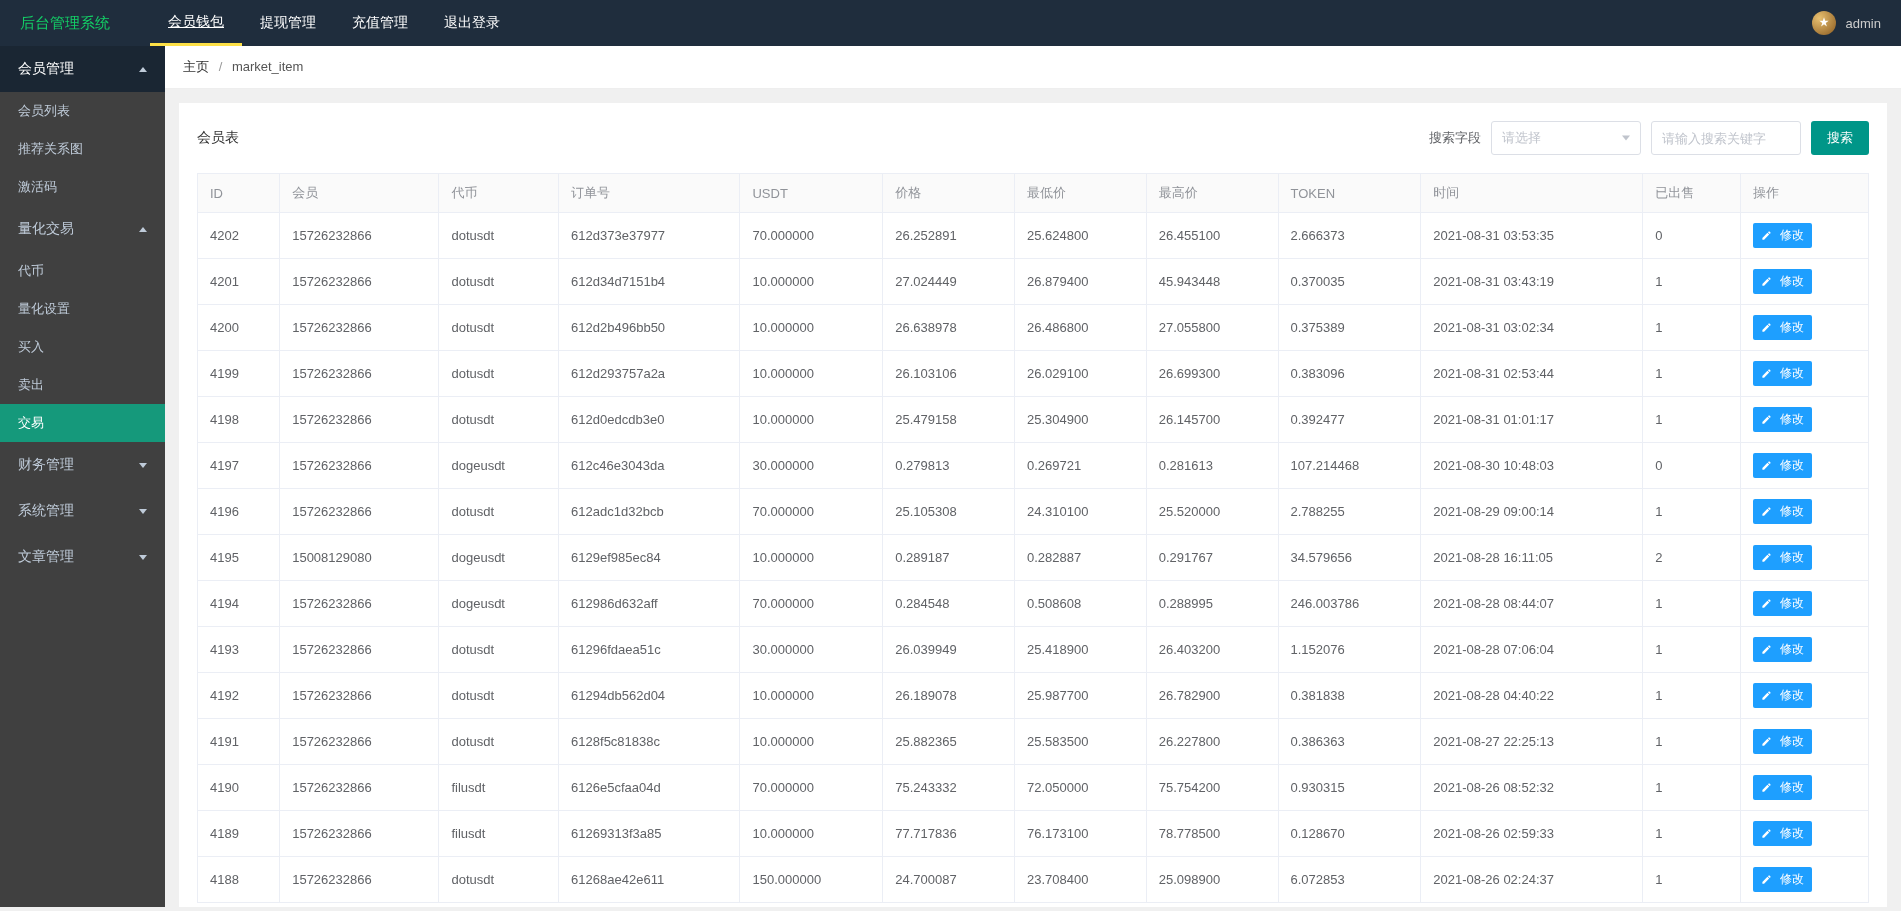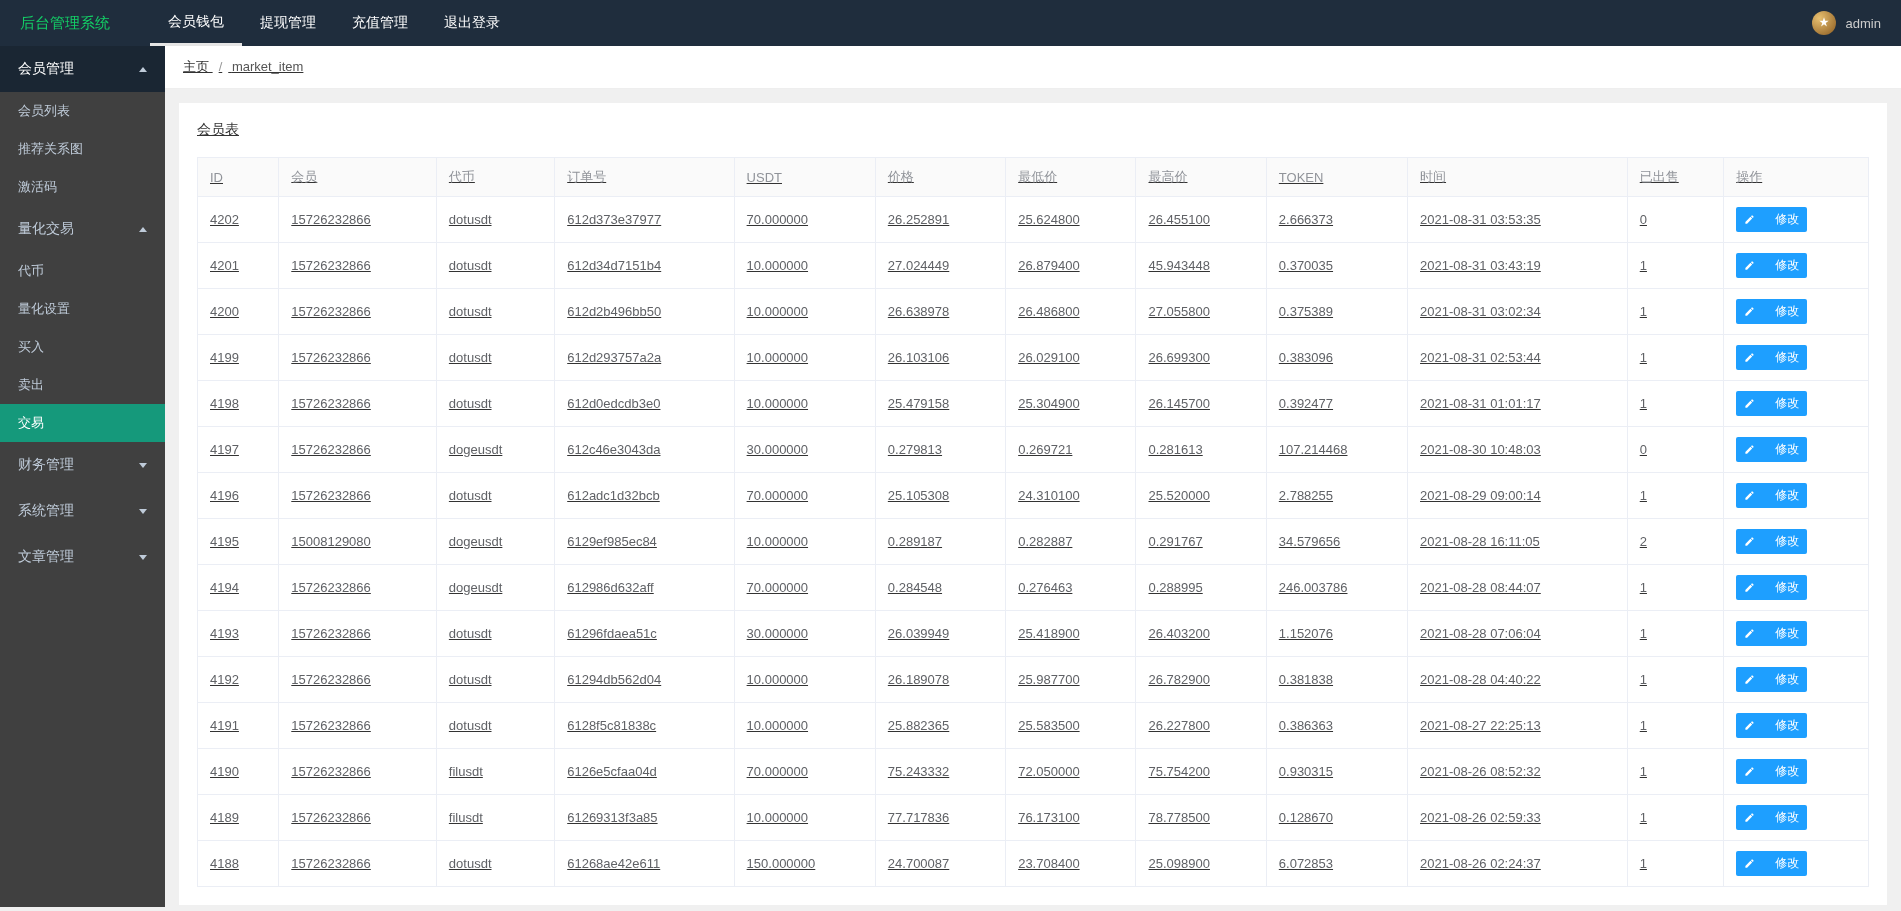--- a/index.html
+++ b/index.html
@@ -3,54 +3,54 @@
 <meta charset="utf-8">
 <style>
 * { margin: 0; padding: 0; box-sizing: border-box; }
 body { font-family: "Helvetica Neue", Arial, "Microsoft YaHei", sans-serif; font-size: 13px; background: #f0f0f0; color: #333; }
 
 .topbar { background: #1f2d3d; height: 46px; display: flex; align-items: center; padding: 0 20px; justify-content: space-between; }
 .topbar-left { display: flex; align-items: center; height: 100%; }
 .brand { color: #13ce66; font-size: 15px; margin-right: 40px; }
 .topnav { display: flex; height: 100%; }
 .topnav-item { color: #fff; padding: 0 18px; display: flex; align-items: center; height: 100%; cursor: pointer; font-size: 14px; }
-.topnav-item.active { border-bottom: 3px solid #e5e5e5; }
+.topnav-item.active { border-bottom: 3px solid #fde047; text-decoration: underline; }
 .topbar-right { display: flex; align-items: center; color: #ccc; }
 .avatar { width: 24px; height: 24px; border-radius: 50%; background: radial-gradient(circle at 30% 30%, #e8c070, #8a5a20); margin-right: 10px; display:flex; align-items:center; justify-content:center; }
 
 .container { display: flex; height: calc(100vh - 50px); }
 .sidebar { width: 165px; background: #404040; color: #bfcbd9; overflow-y: auto; }
 .side-group { padding: 14px 18px; display: flex; justify-content: space-between; align-items: center; cursor: pointer; font-size: 14px; }
 .side-group.active-dark { background: #1a2633; color: #fff; }
 .side-item { padding: 10px 18px; cursor: pointer; font-size: 13px; color: #bfcbd9; }
 .side-item.active { background: #15997b; color: #fff; }
 .chev { width: 0; height: 0; }
 .chev.up { border-left: 4px solid transparent; border-right: 4px solid transparent; border-bottom: 5px solid #bfcbd9; }
 .chev.down { border-left: 4px solid transparent; border-right: 4px solid transparent; border-top: 5px solid #bfcbd9; }
 
-.main { flex: 1; background: #f0f0f0; overflow-y: auto; text-decoration: underline; }
+.main { flex: 1; background: #f0f0f0; overflow-y: auto; }
 .breadcrumb { padding: 12px 18px; background: #fff; border-bottom: 1px solid #eee; font-size: 13px; color: #555; }
 .breadcrumb a { color: #333; text-decoration: none; }
 .breadcrumb .sep { margin: 0 6px; color: #999; }
 
 .panel { margin: 14px; background: #fff; padding: 18px; }
 .panel-header { display: flex; justify-content: space-between; align-items: center; margin-bottom: 18px; }
 .panel-title { font-size: 14px; color: #333; }
 .search-area { display: flex; align-items: center; gap: 10px; }
 .search-label { font-size: 13px; color: #606266; }
 .select-box { border: 1px solid #dcdfe6; border-radius: 3px; height: 34px; width: 150px; padding: 0 28px 0 10px; position: relative; color: #c0c4cc; background: #fff; display: flex; align-items: center; cursor: pointer; }
 .select-box::after { content: ""; position: absolute; right: 10px; top: 50%; transform: translateY(-50%); border-left: 4px solid transparent; border-right: 4px solid transparent; border-top: 5px solid #c0c4cc; }
 .input-box { border: 1px solid #dcdfe6; border-radius: 3px; height: 34px; width: 150px; padding: 0 10px; font-size: 13px; outline: none; }
 .input-box::placeholder { color: #c0c4cc; }
 .btn-search { background: #009688; color: #fff; border: none; height: 34px; padding: 0 16px; border-radius: 3px; cursor: pointer; font-size: 13px; }
 
 table { width: 100%; border-collapse: collapse; }
 th, td { border: 1px solid #ebeef5; padding: 10px 12px; text-align: left; font-size: 13px; color: #606266; font-weight: normal; white-space: nowrap; }
 thead th { background: #fafafa; color: #909399; font-weight: 500; }
-.btn-edit { background: #1e9fff; color: #fff; border: none; border-radius: 2px; padding: 4px 8px; font-size: 12px; cursor: pointer; display: inline-flex; align-items: center; gap: 20px; text-align: center; }
+.btn-edit { background: #1e9fff; color: #fff; border: none; border-radius: 2px; padding: 4px 8px; font-size: 12px; cursor: pointer; display: inline-flex; align-items: center; gap: 8px; text-align: center; }
 .pen-icon { display: inline-block; width: 11px; height: 11px; }
 .pen-icon svg { display:block; }
 </style>
 </head>
 <body>
 
 <div class="topbar">
   <div class="topbar-left">
     <div class="brand">后台管理系统</div>
     <div class="topnav" id="topnav">
@@ -105,20 +105,28 @@
   <div class="main">
     <div class="breadcrumb">
       <a href="#">主页</a>
       <span class="sep">/</span>
       <span>market_item</span>
     </div>
 
     <div class="panel">
       <div class="panel-header">
         <div class="panel-title">会员表</div>
+        <div class="search-area">
+          <span class="search-label">搜索字段</span>
+          <div class="select-box">
+            <span>请选择</span>
+          </div>
+          <input class="input-box" placeholder="请输入搜索关键字" style="">
+          <button class="btn-search">搜索</button>
+        </div>
       </div>
 
       <table>
         <thead>
             <tr id="thead-row">
               <th>ID</th>
               <th>会员</th>
               <th>代币</th>
               <th>订单号</th>
               <th>USDT</th>
@@ -300,21 +308,21 @@
                   <span>修改</span>
                 </button></td>
             </tr>
             <tr>
               <td>4194</td>
               <td>15726232866</td>
               <td>dogeusdt</td>
               <td>612986d632aff</td>
               <td>70.000000</td>
               <td>0.284548</td>
-              <td>0.276463</td>
+              <td>0.508608</td>
               <td>0.288995</td>
               <td>246.003786</td>
               <td>2021-08-28 08:44:07</td>
               <td>1</td>
               <td><button class="btn-edit">
                   <span class="pen-icon">
                     <svg viewBox="0 0 24 24" width="11" height="11">
                       <path fill="#fff" d="M3 17.25V21h3.75L17.81 9.94l-3.75-3.75L3 17.25zM20.71 7.04a1 1 0 0 0 0-1.41l-2.34-2.34a1 1 0 0 0-1.41 0l-1.83 1.83 3.75 3.75 1.83-1.83z"></path>
                     </svg>
                   </span>

